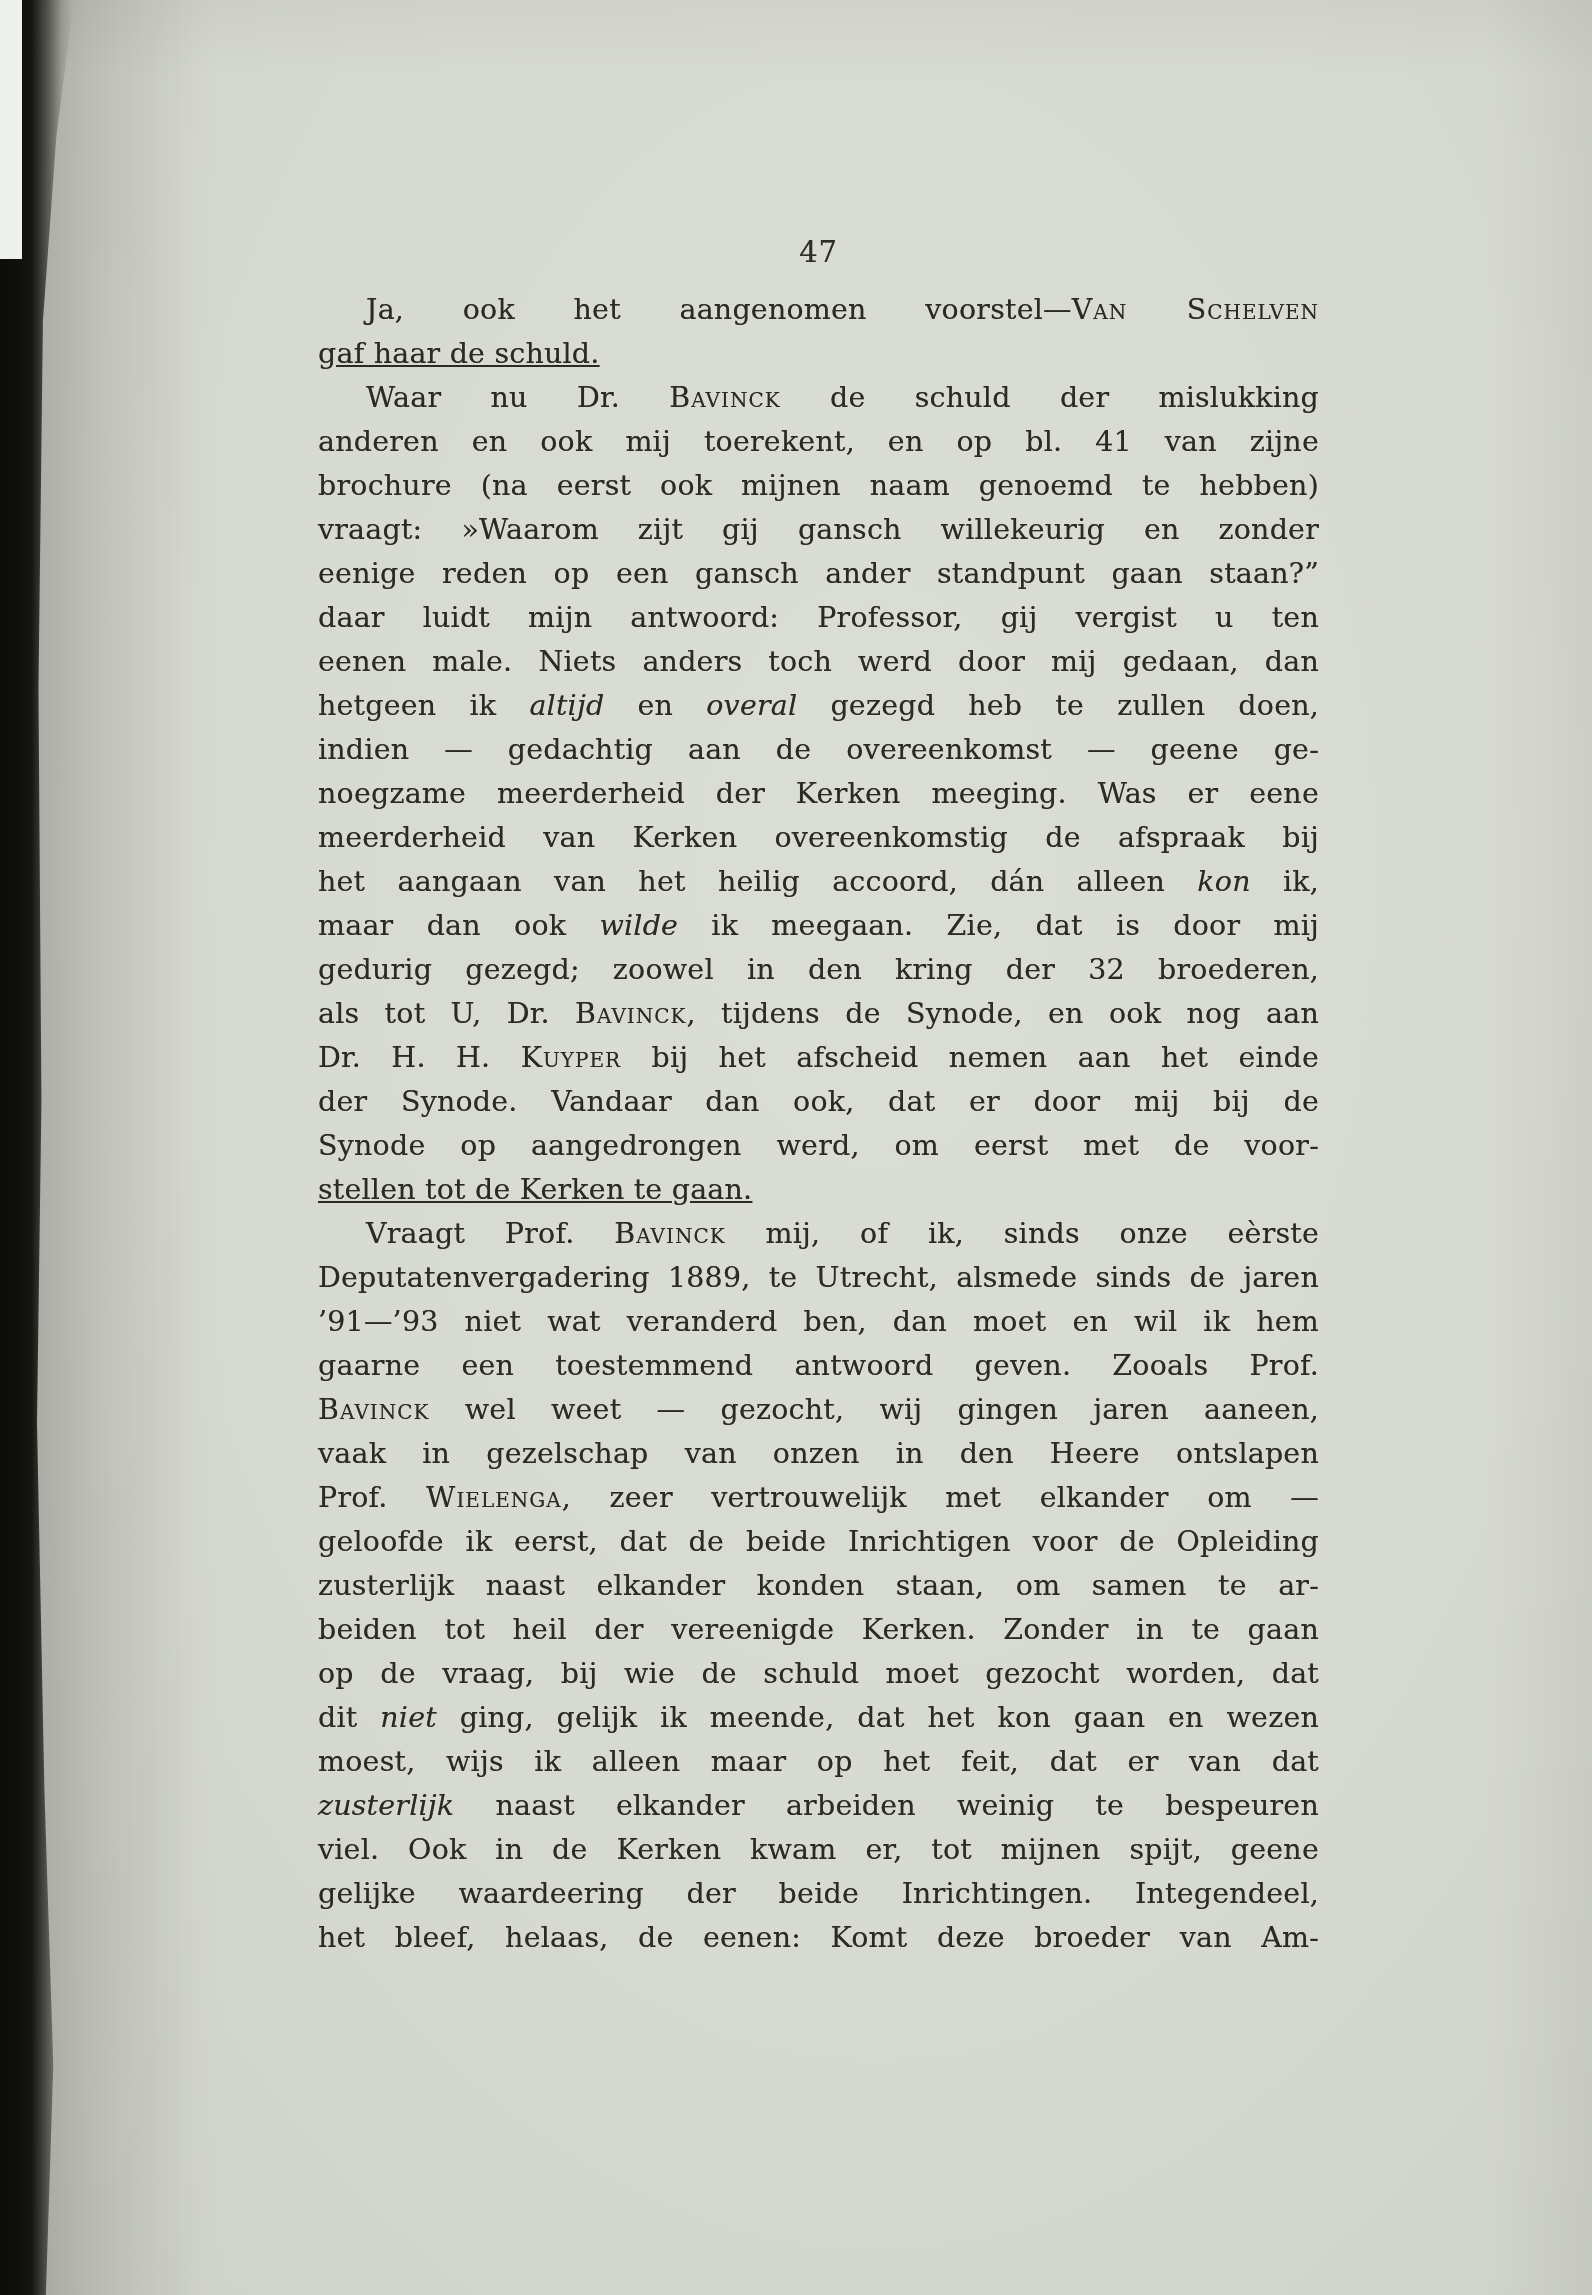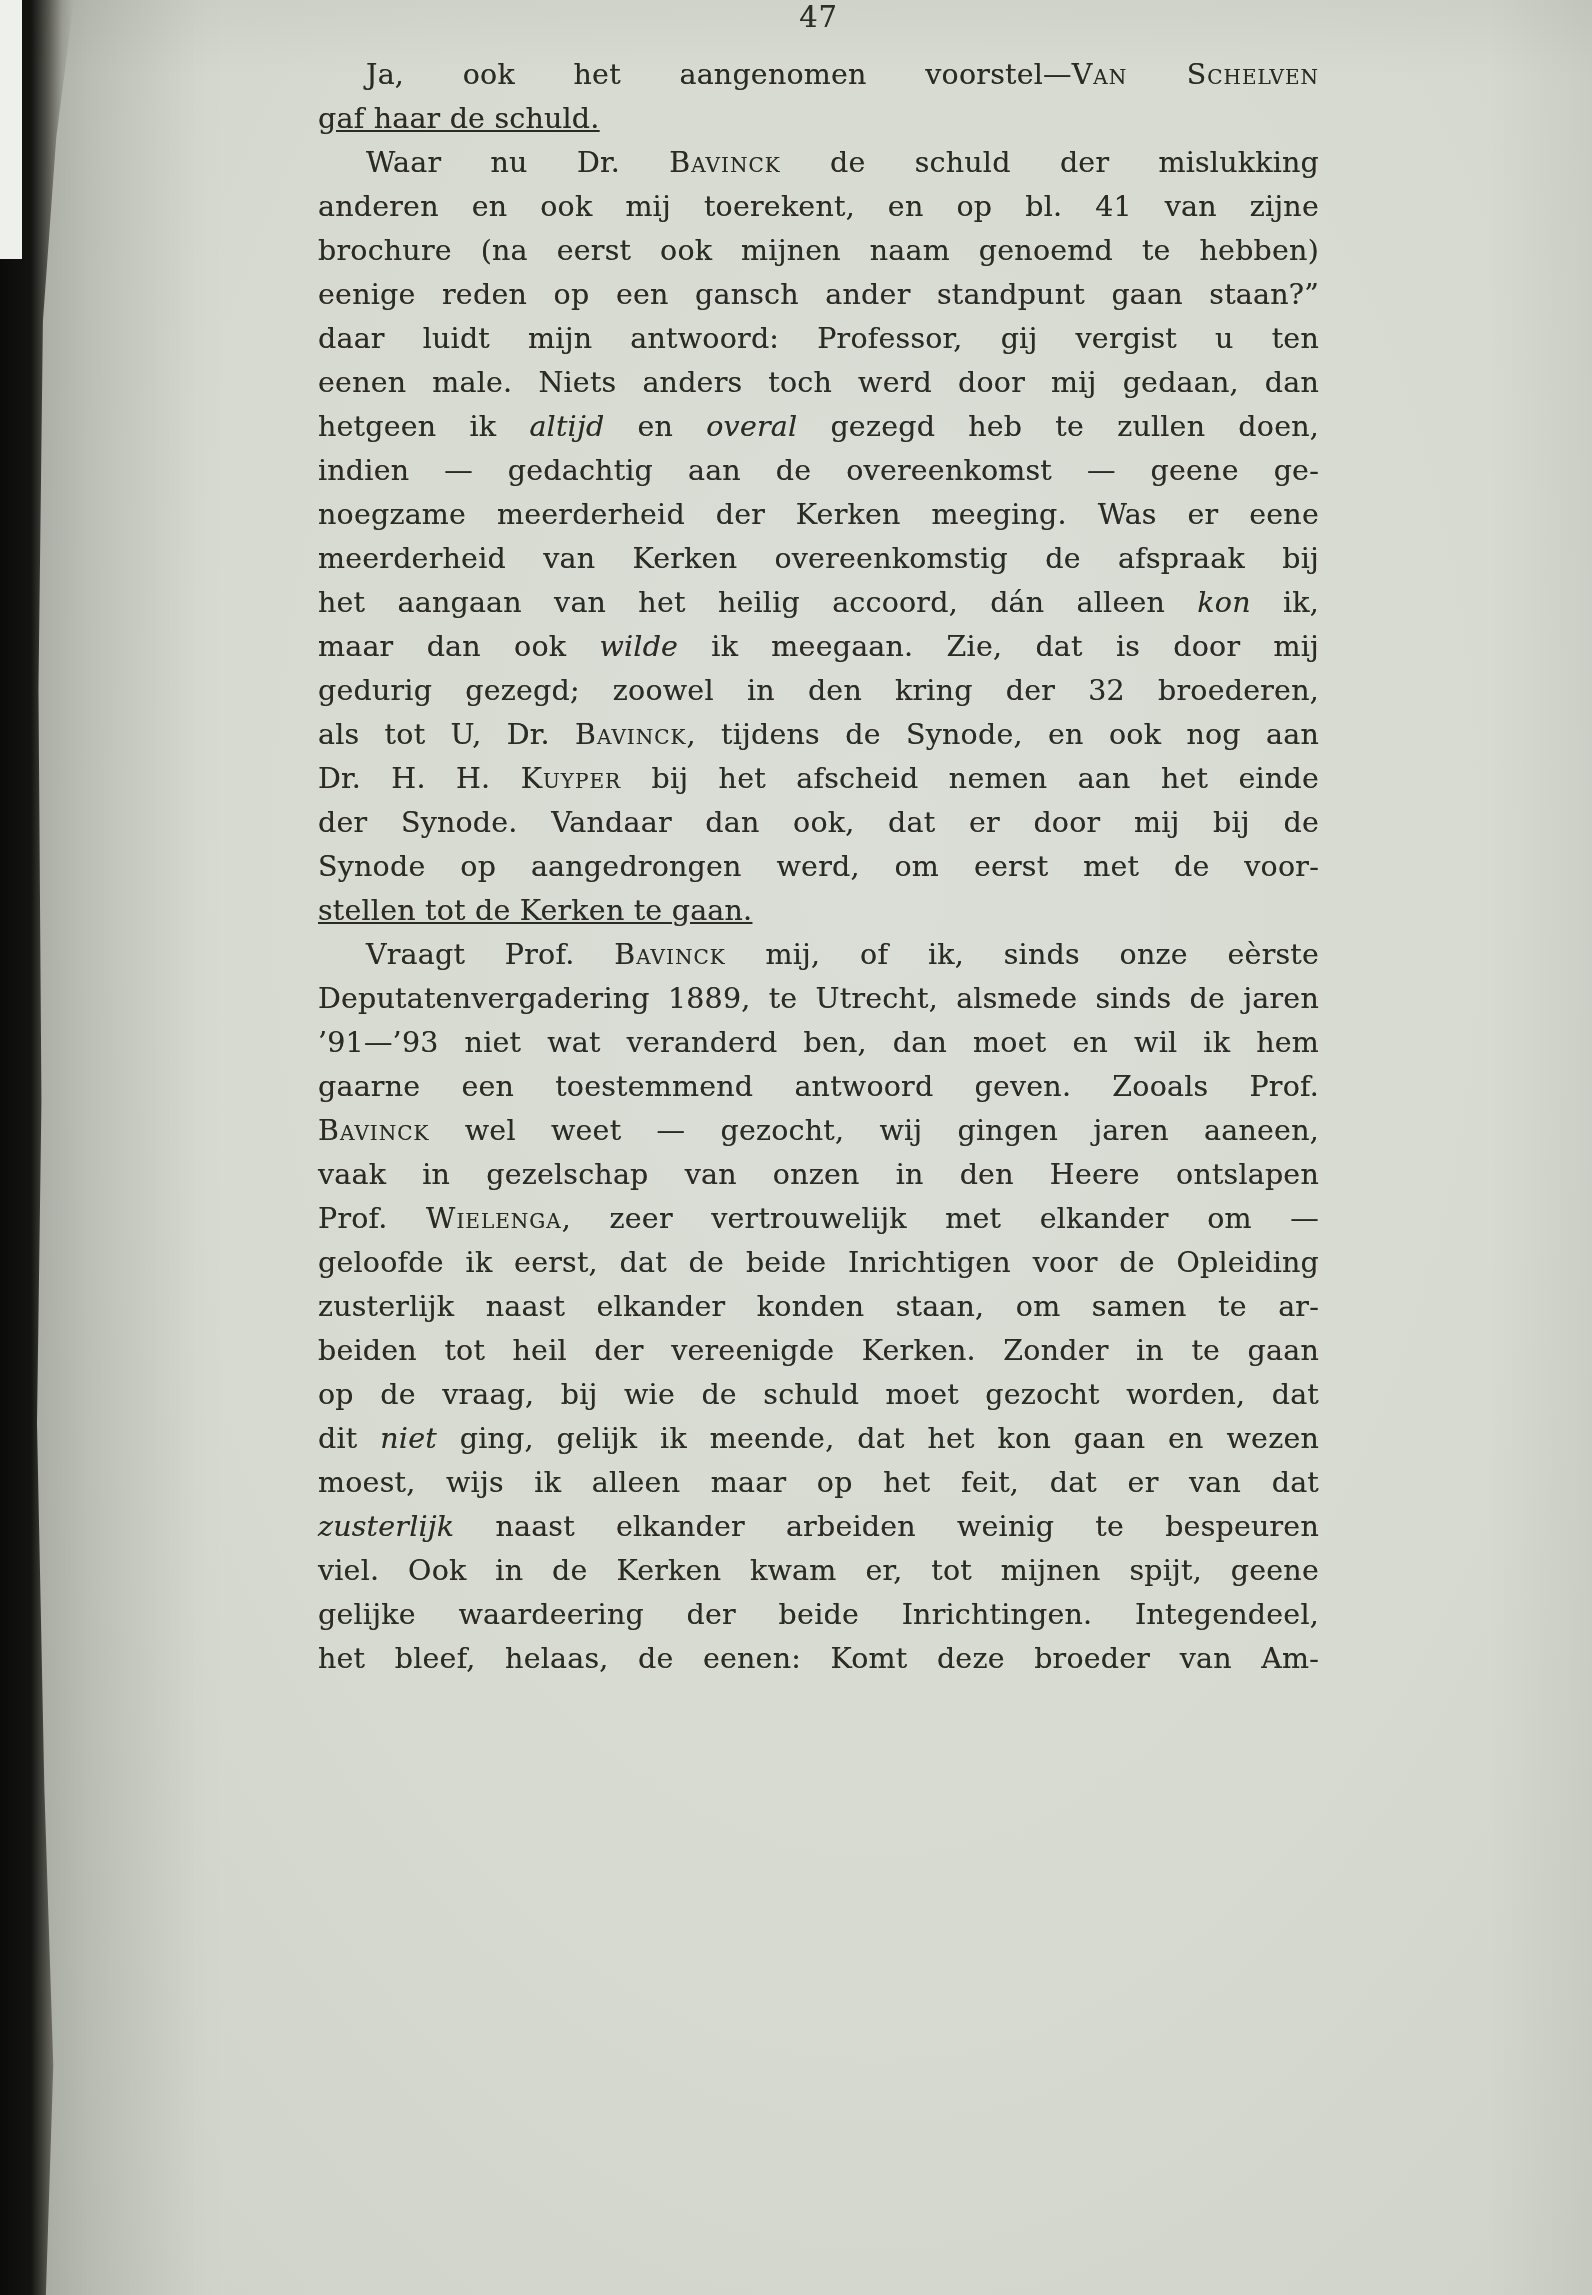--- a/index.html
+++ b/index.html
@@ -41,20 +41,21 @@
   }
   .binding-soft {
     position: absolute; left: 0; top: 0; bottom: 0;
     width: 198px;
     background: linear-gradient(to right, rgba(20,20,16,0.18) 0%, rgba(20,20,16,0.07) 45%, rgba(20,20,16,0) 100%);
     z-index: 1;
   }
   .content {
     position: relative;
     z-index: 4;
+    padding-top: 235px;
     color: #2b2a25;
   }
   .page-number {
     width: 1001px;
     margin: 0 auto 0 318px;
     text-align: center;
     font-size: 29px;
     letter-spacing: 0.9px;
     color: #2e2d27;
     text-shadow: 0 0 0.4px rgba(40,40,34,0.55);
@@ -89,20 +90,21 @@
   <div class="vignette"></div>
 
   <div class="content">
     <div class="page-number">47</div>
     <div class="text-block">
         <div class="line indent"><span>Ja, ook het aangenomen voorstel—</span><span class="sc">Van Schelven</span></div>
         <div class="line left"><span>gaf haar de schuld.</span></div>
         <div class="line indent"><span>Waar nu Dr. </span><span class="sc">Bavinck</span><span> de schuld der mislukking</span></div>
         <div class="line"><span>anderen en ook mij toerekent, en op bl. 41 van zijne</span></div>
         <div class="line"><span>brochure (na eerst ook mijnen naam genoemd te hebben)</span></div>
+        <div class="line"><span>vraagt: »Waarom zijt gij gansch willekeurig en zonder</span></div>
         <div class="line"><span>eenige reden op een gansch ander standpunt gaan staan?”</span></div>
         <div class="line"><span>daar luidt mijn antwoord: Professor, gij vergist u ten</span></div>
         <div class="line"><span>eenen male. Niets anders toch werd door mij gedaan, dan</span></div>
         <div class="line"><span>hetgeen ik </span><span class="it">altijd</span><span> en </span><span class="it">overal</span><span> gezegd heb te zullen doen,</span></div>
         <div class="line"><span>indien — gedachtig aan de overeenkomst — geene ge-</span></div>
         <div class="line"><span>noegzame meerderheid der Kerken meeging. Was er eene</span></div>
         <div class="line"><span>meerderheid van Kerken overeenkomstig de afspraak bij</span></div>
         <div class="line"><span>het aangaan van het heilig accoord, dán alleen </span><span class="it">kon</span><span> ik,</span></div>
         <div class="line"><span>maar dan ook </span><span class="it">wilde</span><span> ik meegaan. Zie, dat is door mij</span></div>
         <div class="line"><span>gedurig gezegd; zoowel in den kring der 32 broederen,</span></div>

